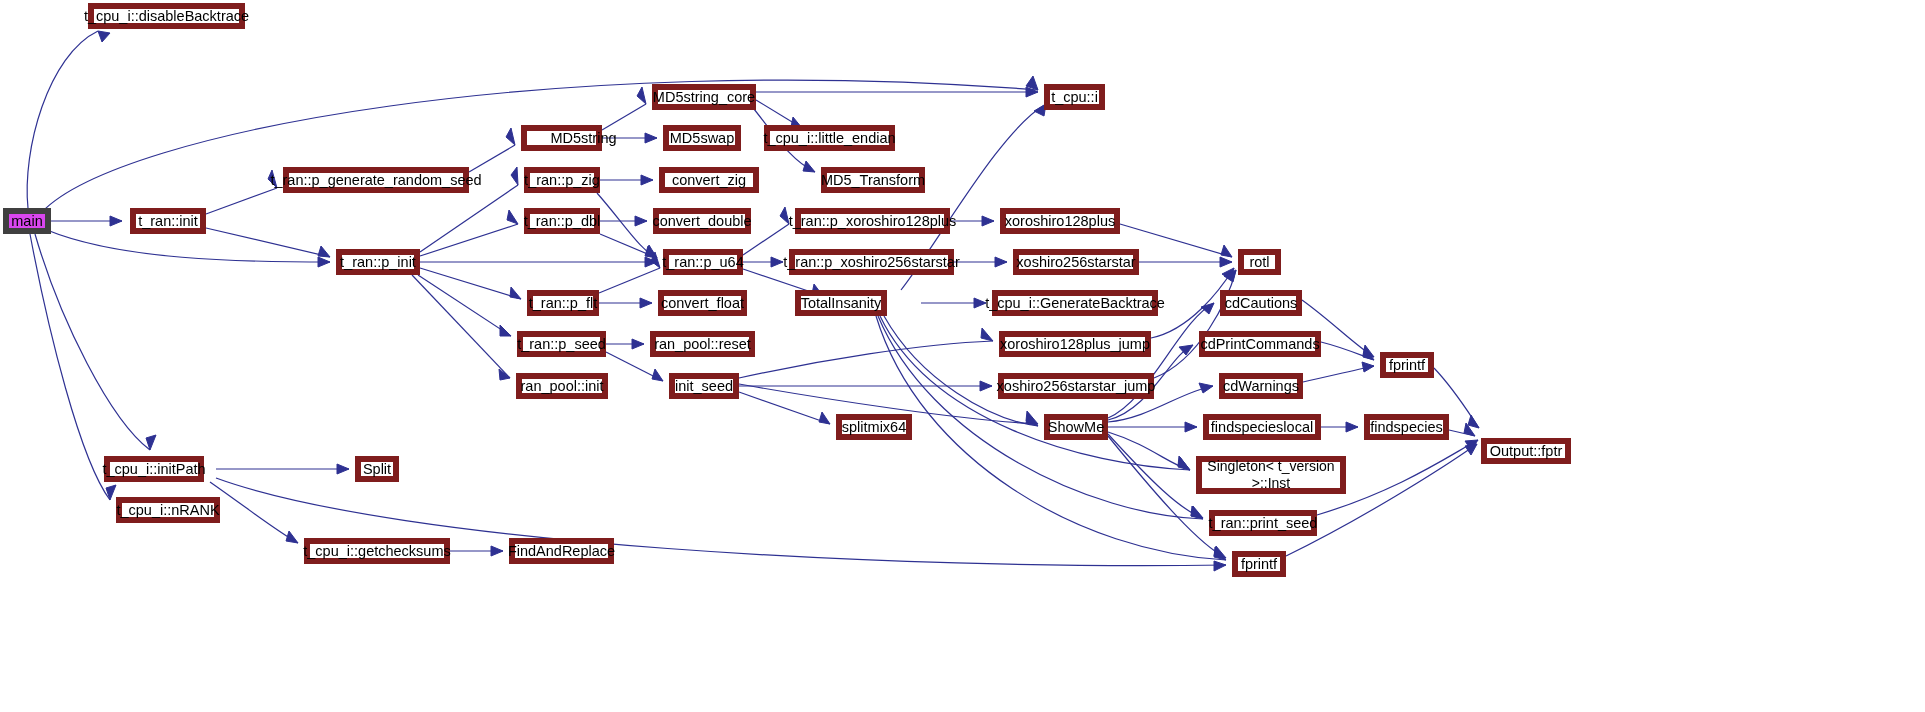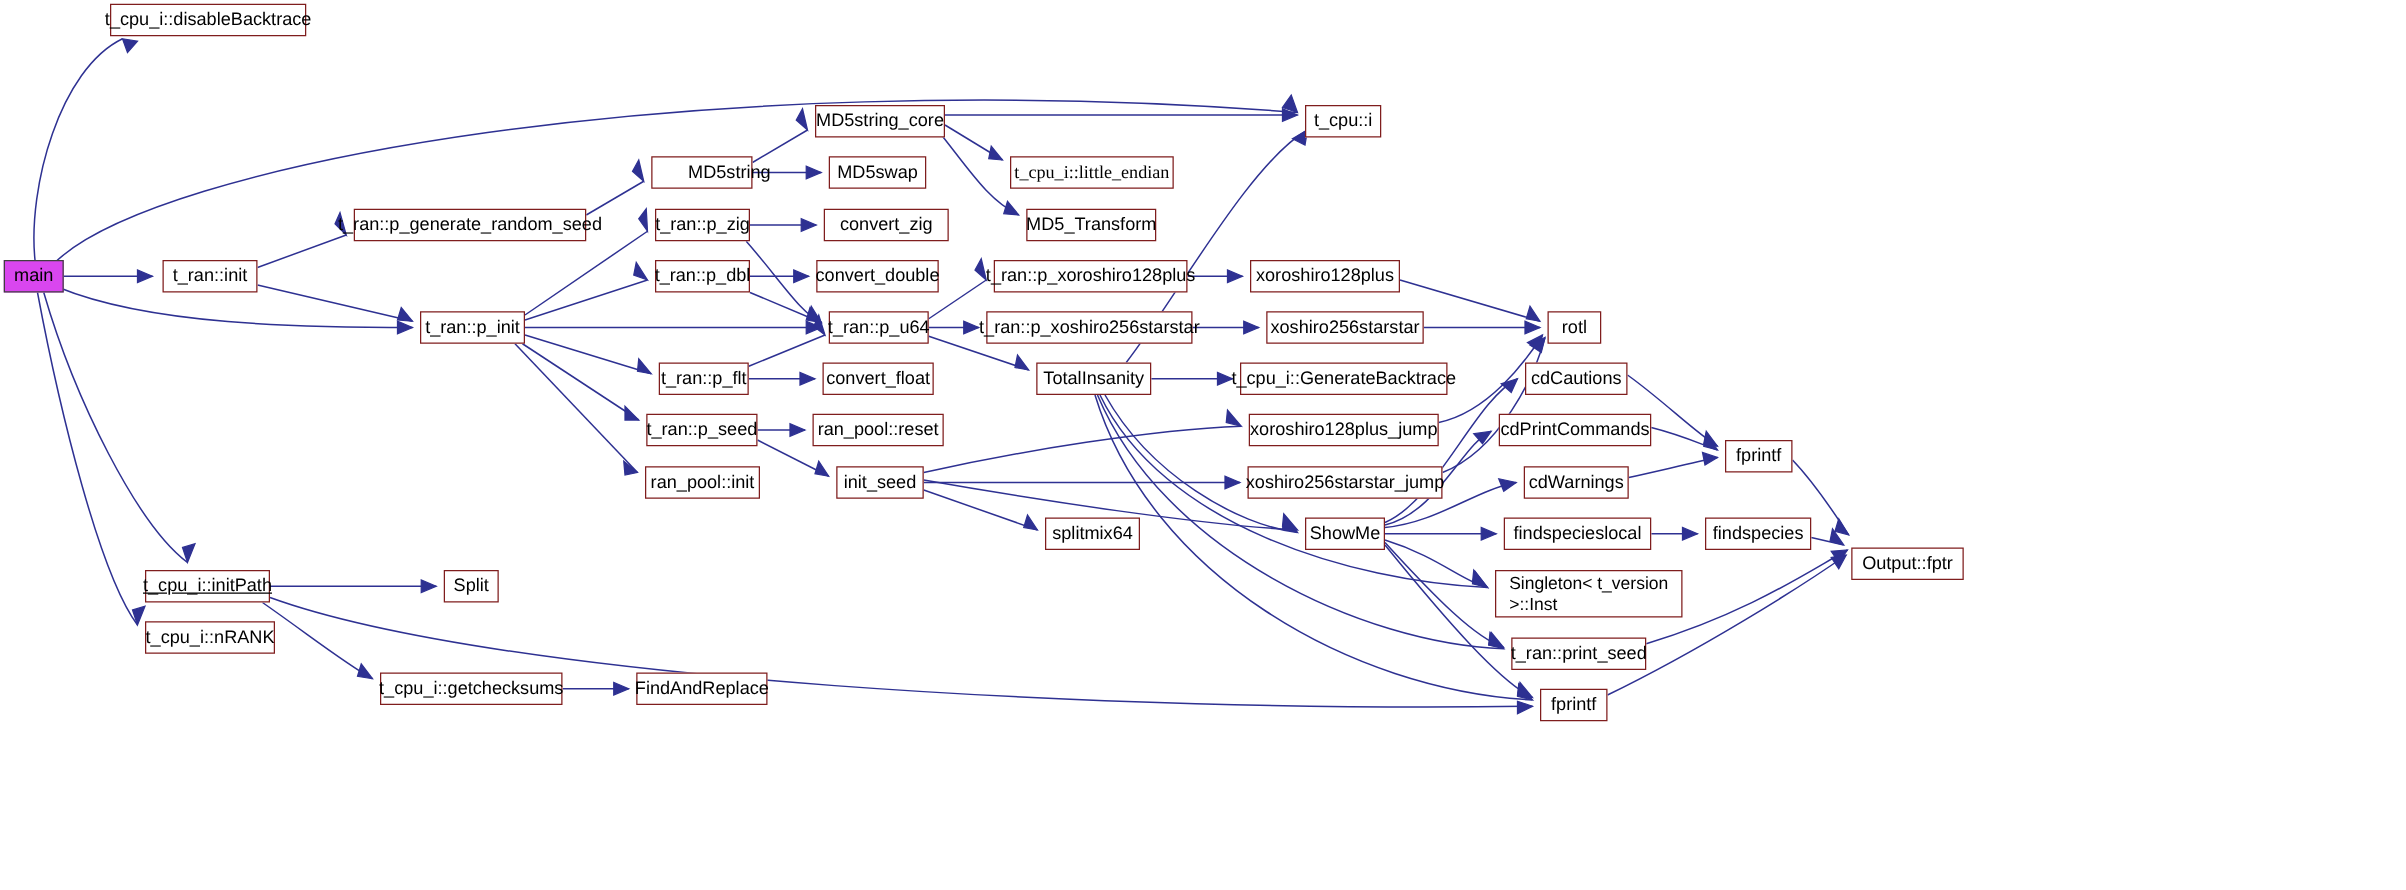--- a/index.html
+++ b/index.html
@@ -17,29 +17,29 @@
   #edges {
     position: absolute;
     left: 0; top: 0;
     width: 1925px;
     height: 712px;
     pointer-events: none;
   }
   .node {
     position: absolute;
     box-sizing: border-box;
-    border: 1px solid #7f1d1d;
+    border: 6px solid #7f1d1d;
     background: #ffffff;
     color: #000000;
     font-size: 14.5px;
     line-height: 1.12;
     display: flex;
     align-items: center;
     justify-content: center;
-    text-align: left;
+    text-align: center;
     white-space: pre;
     padding: 0 4px;
     z-index: 2;
   }
   .node.root {
     background: #d946ef;
     border-color: #404040;
   }
   .node.two-line {
     white-space: pre-line;
@@ -318,54 +318,54 @@
       </g>
     </svg>
 <div class="node" style="left: 88px; top: 3px; width: 157px; height: 26px;">t_cpu_i::disableBacktrace</div>
     <div class="node root" style="left: 3px; top: 208px; width: 48px; height: 26px;">main</div>
     <div class="node" style="left: 130px; top: 208px; width: 76px; height: 26px;">t_ran::init</div>
     <div class="node" style="left: 283px; top: 167px; width: 186px; height: 26px;">t_ran::p_generate_random_seed</div>
     <div class="node" style="left: 336px; top: 249px; width: 84px; height: 26px;">t_ran::p_init</div>
     <div class="node" style="left: 521px; top: 125px; width: 81px; height: 26px; padding-left: 48px;">MD5string</div>
     <div class="node" style="left: 652px; top: 84px; width: 104px; height: 26px;">MD5string_core</div>
     <div class="node" style="left: 663px; top: 125px; width: 78px; height: 26px;">MD5swap</div>
-    <div class="node" style="left: 808px; top: 125px; width: 131px; height: 26px; font-family: Liberation Serif, serif;">t_cpu_i::little_endian</div>
+    <div class="node" style="left: 764px; top: 125px; width: 131px; height: 26px;">t_cpu_i::little_endian</div>
     <div class="node" style="left: 821px; top: 167px; width: 104px; height: 26px;">MD5_Transform</div>
     <div class="node" style="left: 1044px; top: 84px; width: 61px; height: 26px;">t_cpu::i</div>
     <div class="node" style="left: 524px; top: 167px; width: 76px; height: 26px;">t_ran::p_zig</div>
     <div class="node" style="left: 659px; top: 167px; width: 100px; height: 26px;">convert_zig</div>
     <div class="node" style="left: 524px; top: 208px; width: 76px; height: 26px;">t_ran::p_dbl</div>
     <div class="node" style="left: 653px; top: 208px; width: 98px; height: 26px;">convert_double</div>
     <div class="node" style="left: 663px; top: 249px; width: 80px; height: 26px;">t_ran::p_u64</div>
     <div class="node" style="left: 795px; top: 208px; width: 155px; height: 26px;">t_ran::p_xoroshiro128plus</div>
     <div class="node" style="left: 789px; top: 249px; width: 165px; height: 26px;">t_ran::p_xoshiro256starstar</div>
     <div class="node" style="left: 1000px; top: 208px; width: 120px; height: 26px;">xoroshiro128plus</div>
     <div class="node" style="left: 1013px; top: 249px; width: 126px; height: 26px;">xoshiro256starstar</div>
     <div class="node" style="left: 1238px; top: 249px; width: 43px; height: 26px;">rotl</div>
     <div class="node" style="left: 527px; top: 290px; width: 72px; height: 26px;">t_ran::p_flt</div>
     <div class="node" style="left: 658px; top: 290px; width: 89px; height: 26px;">convert_float</div>
-    <div class="node" style="left: 829px; top: 290px; width: 92px; height: 26px;">TotalInsanity</div>
+    <div class="node" style="left: 795px; top: 290px; width: 92px; height: 26px;">TotalInsanity</div>
     <div class="node" style="left: 992px; top: 290px; width: 166px; height: 26px;">t_cpu_i::GenerateBacktrace</div>
     <div class="node" style="left: 1220px; top: 290px; width: 82px; height: 26px;">cdCautions</div>
     <div class="node" style="left: 1380px; top: 352px; width: 54px; height: 26px;">fprintf</div>
     <div class="node" style="left: 517px; top: 331px; width: 89px; height: 26px;">t_ran::p_seed</div>
     <div class="node" style="left: 650px; top: 331px; width: 105px; height: 26px;">ran_pool::reset</div>
     <div class="node" style="left: 999px; top: 331px; width: 152px; height: 26px;">xoroshiro128plus_jump</div>
     <div class="node" style="left: 1199px; top: 331px; width: 122px; height: 26px;">cdPrintCommands</div>
     <div class="node" style="left: 516px; top: 373px; width: 92px; height: 26px;">ran_pool::init</div>
     <div class="node" style="left: 669px; top: 373px; width: 70px; height: 26px;">init_seed</div>
     <div class="node" style="left: 998px; top: 373px; width: 156px; height: 26px;">xoshiro256starstar_jump</div>
     <div class="node" style="left: 1219px; top: 373px; width: 84px; height: 26px;">cdWarnings</div>
     <div class="node" style="left: 836px; top: 414px; width: 76px; height: 26px;">splitmix64</div>
     <div class="node" style="left: 1044px; top: 414px; width: 64px; height: 26px;">ShowMe</div>
     <div class="node" style="left: 1203px; top: 414px; width: 118px; height: 26px;">findspecieslocal</div>
     <div class="node" style="left: 1364px; top: 414px; width: 85px; height: 26px;">findspecies</div>
     <div class="node" style="left: 1481px; top: 427px; width: 90px; height: 26px; margin-top: 11px;">Output::fptr</div>
     <div class="node two-line" style="left: 1196px; top: 456px; width: 150px; height: 38px;">Singleton&lt; t_version
 &gt;::Inst</div>
     <div class="node" style="left: 1209px; top: 510px; width: 108px; height: 26px;">t_ran::print_seed</div>
-    <div class="node" style="left: 116px; top: 456px; width: 100px; height: 26px; text-decoration: underline;">t_cpu_i::initPath</div>
+    <div class="node" style="left: 104px; top: 456px; width: 100px; height: 26px;">t_cpu_i::initPath</div>
     <div class="node" style="left: 355px; top: 456px; width: 44px; height: 26px;">Split</div>
     <div class="node" style="left: 116px; top: 497px; width: 104px; height: 26px;">t_cpu_i::nRANK</div>
     <div class="node" style="left: 304px; top: 538px; width: 146px; height: 26px;">t_cpu_i::getchecksums</div>
     <div class="node" style="left: 509px; top: 538px; width: 105px; height: 26px;">FindAndReplace</div>
     <div class="node" style="left: 1232px; top: 551px; width: 54px; height: 26px;">fprintf</div>
   </div>
 
 </body></html>

